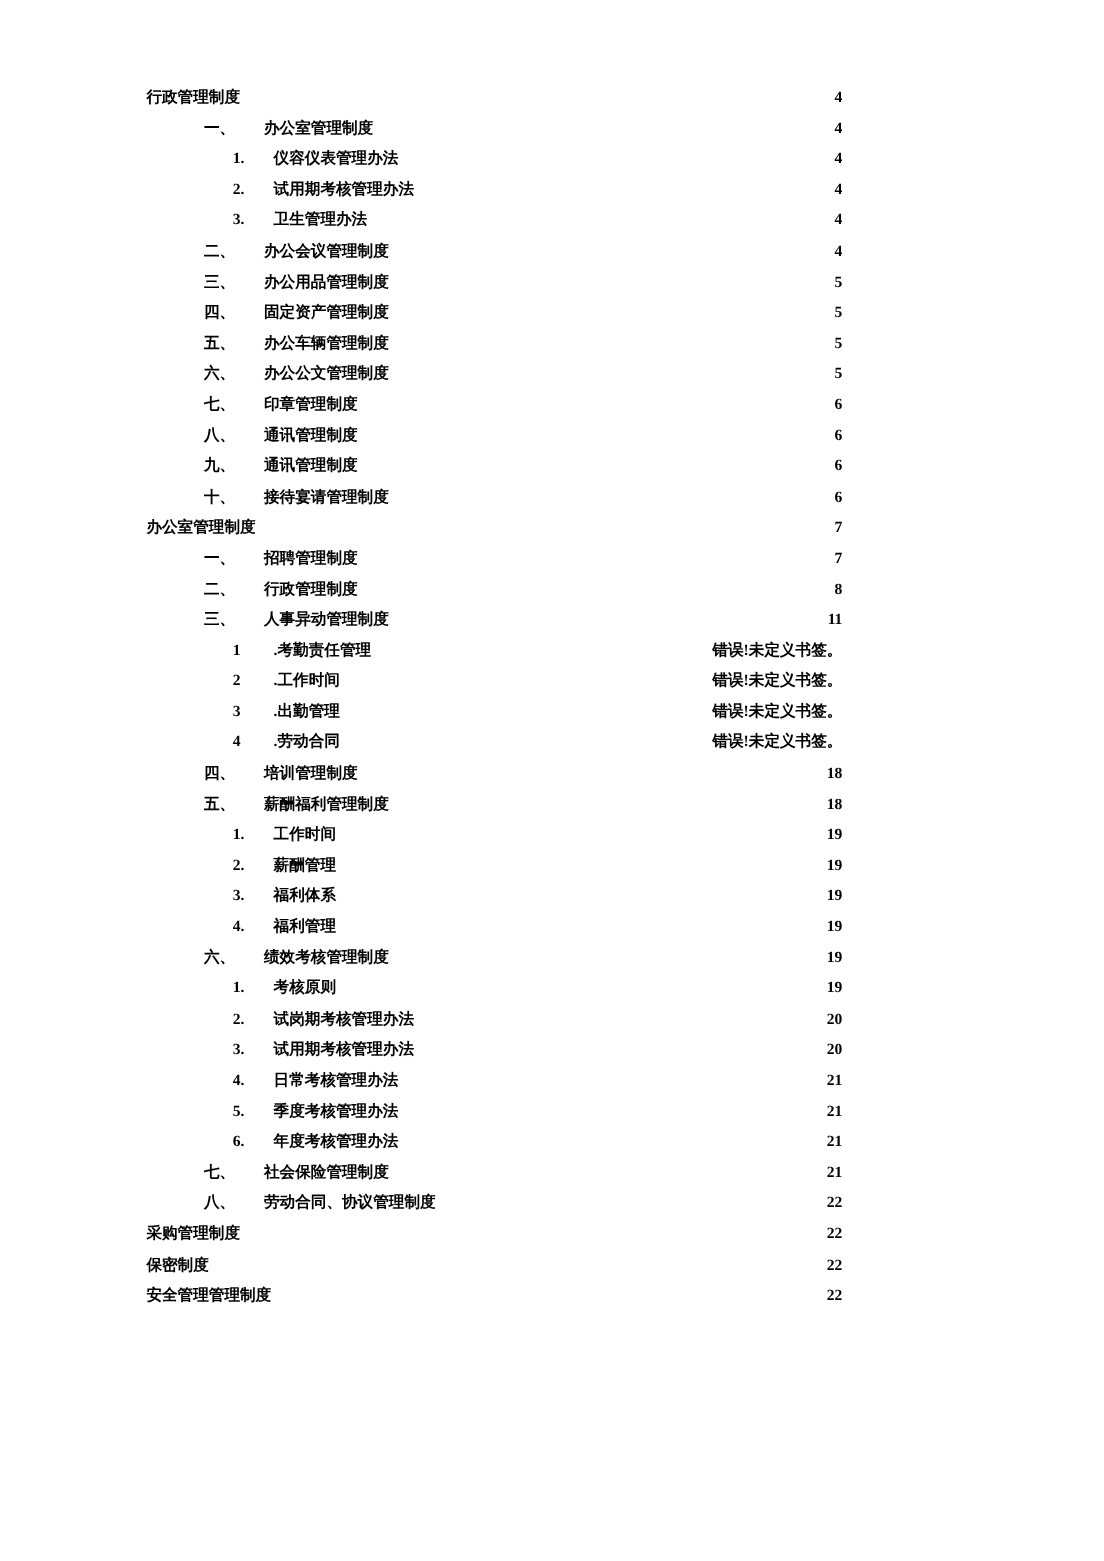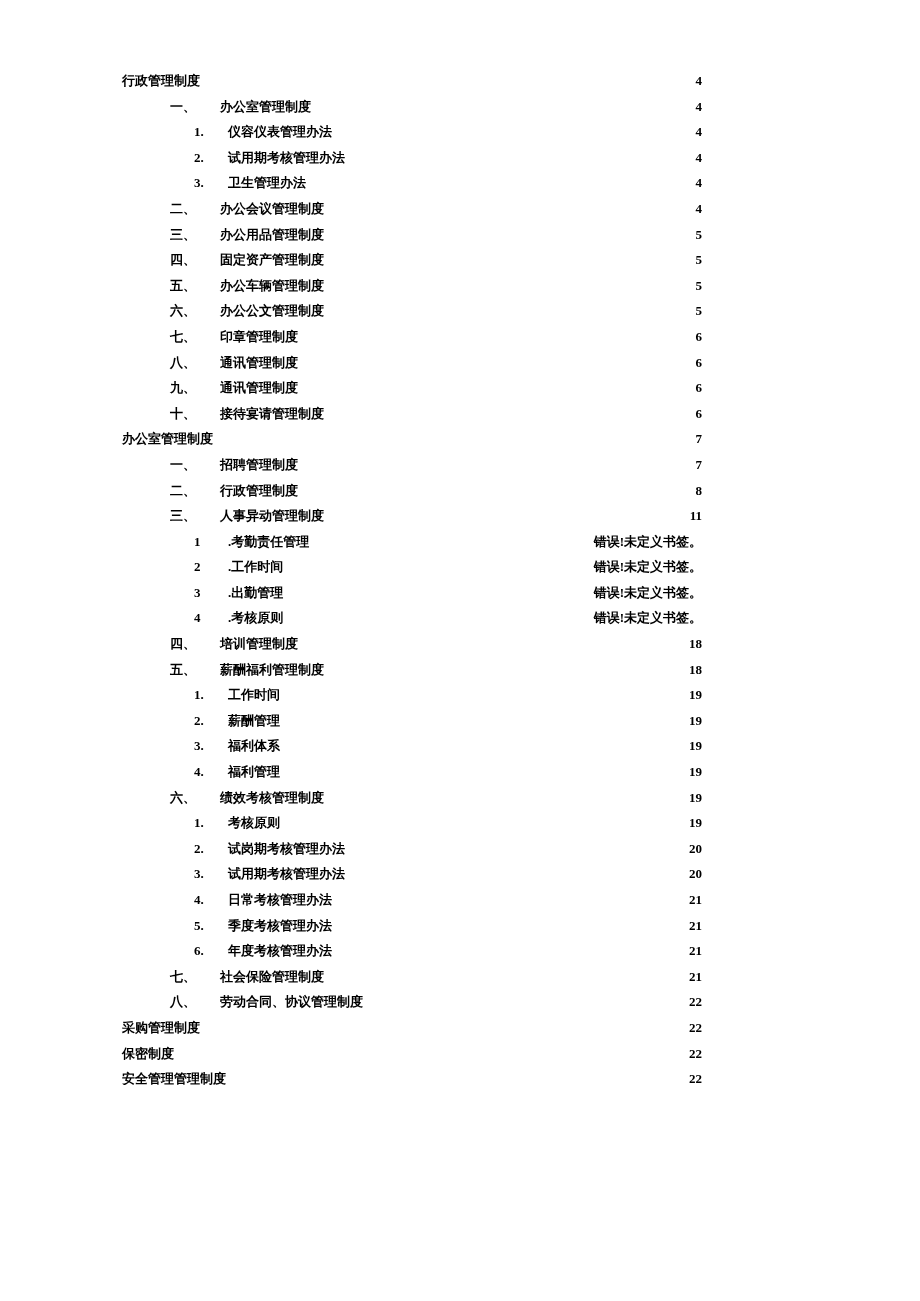--- a/index.html
+++ b/index.html
@@ -178,21 +178,21 @@
         <span class="page-ref">错误!未定义书签。</span>
       </div>
       <div class="toc-line indent2">
         <span class="marker">3</span>
         <span class="label">.出勤管理</span> 
         <span class="leader"></span> 
         <span class="page-ref">错误!未定义书签。</span>
       </div>
       <div class="toc-line indent2">
         <span class="marker">4</span>
-        <span class="label">.考核原则</span> 
+        <span class="label">.劳动合同</span> 
         <span class="leader"></span> 
         <span class="page-ref">错误!未定义书签。</span>
       </div>
       <div class="toc-line indent1">
         <span class="marker wide">四、</span>
         <span class="label">培训管理制度</span> 
         <span class="leader"></span> 
         <span class="page-ref">18</span>
       </div>
       <div class="toc-line indent1">

